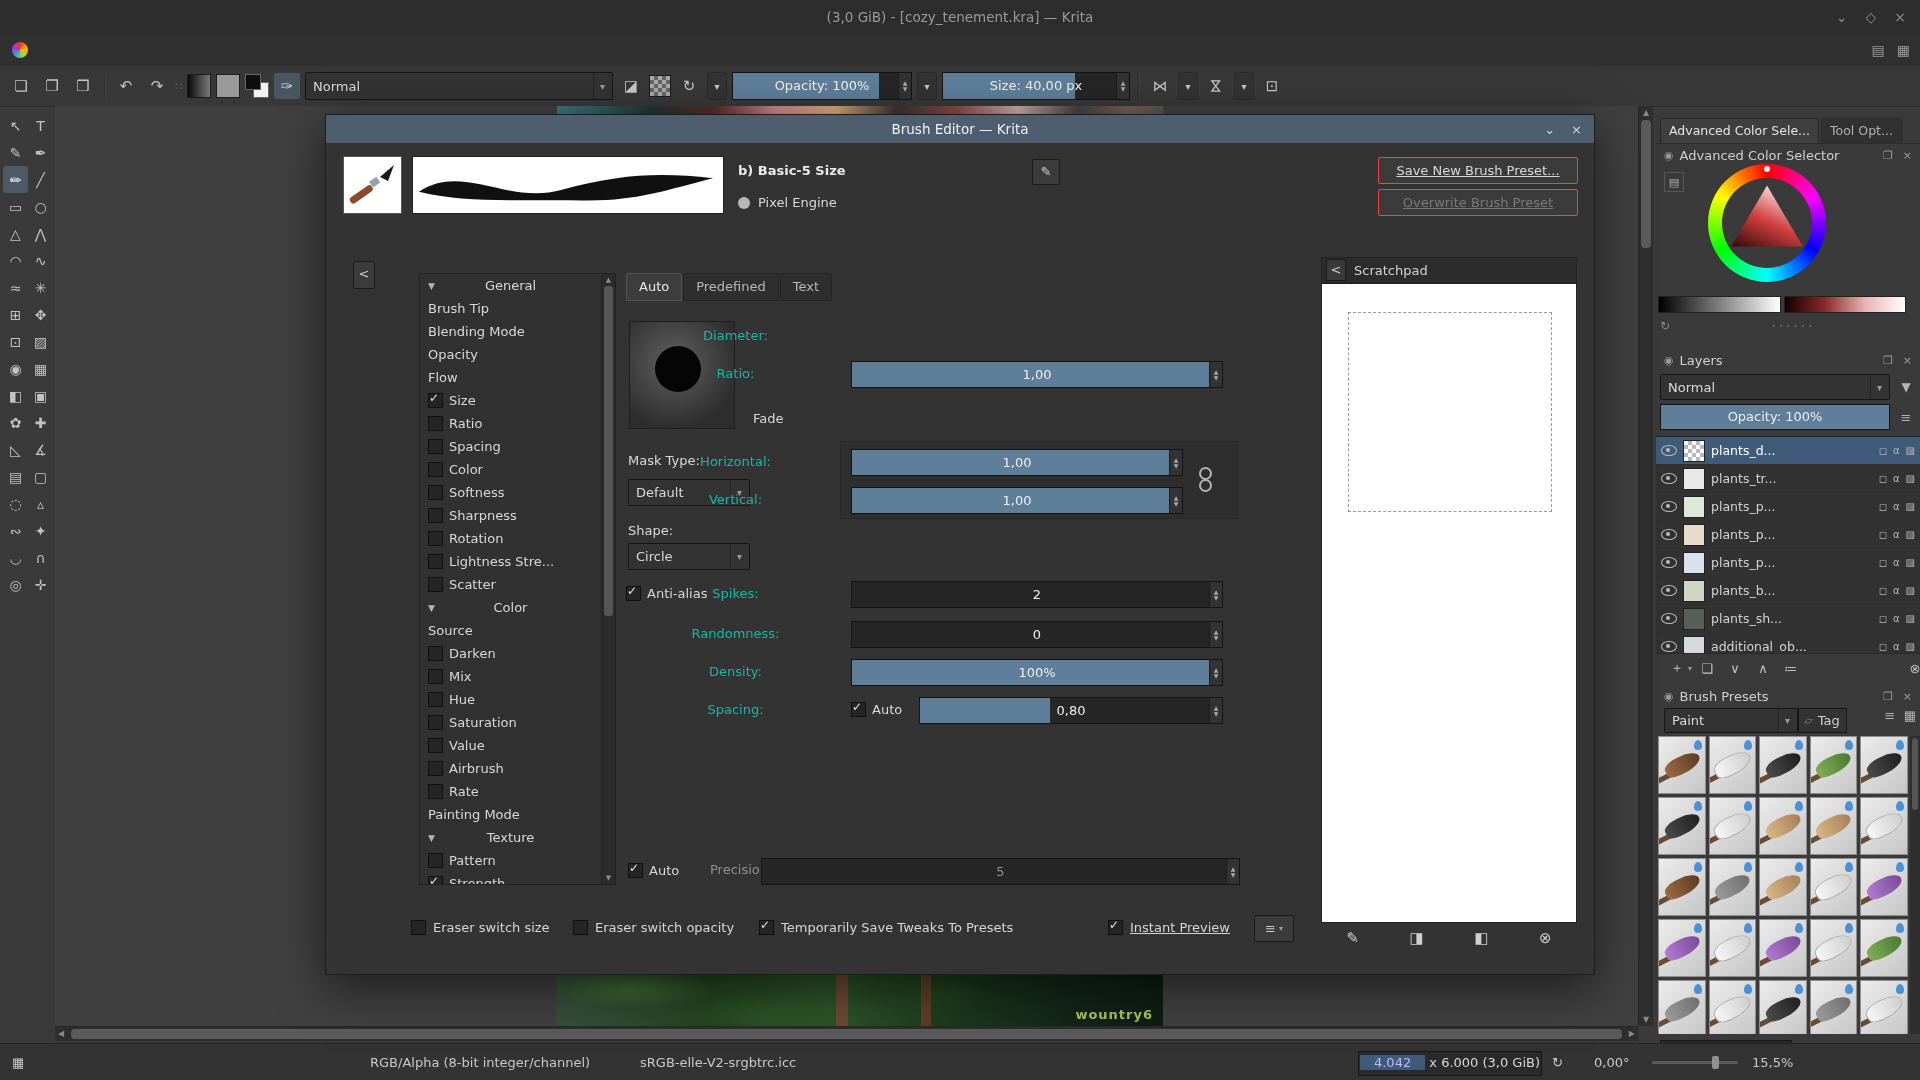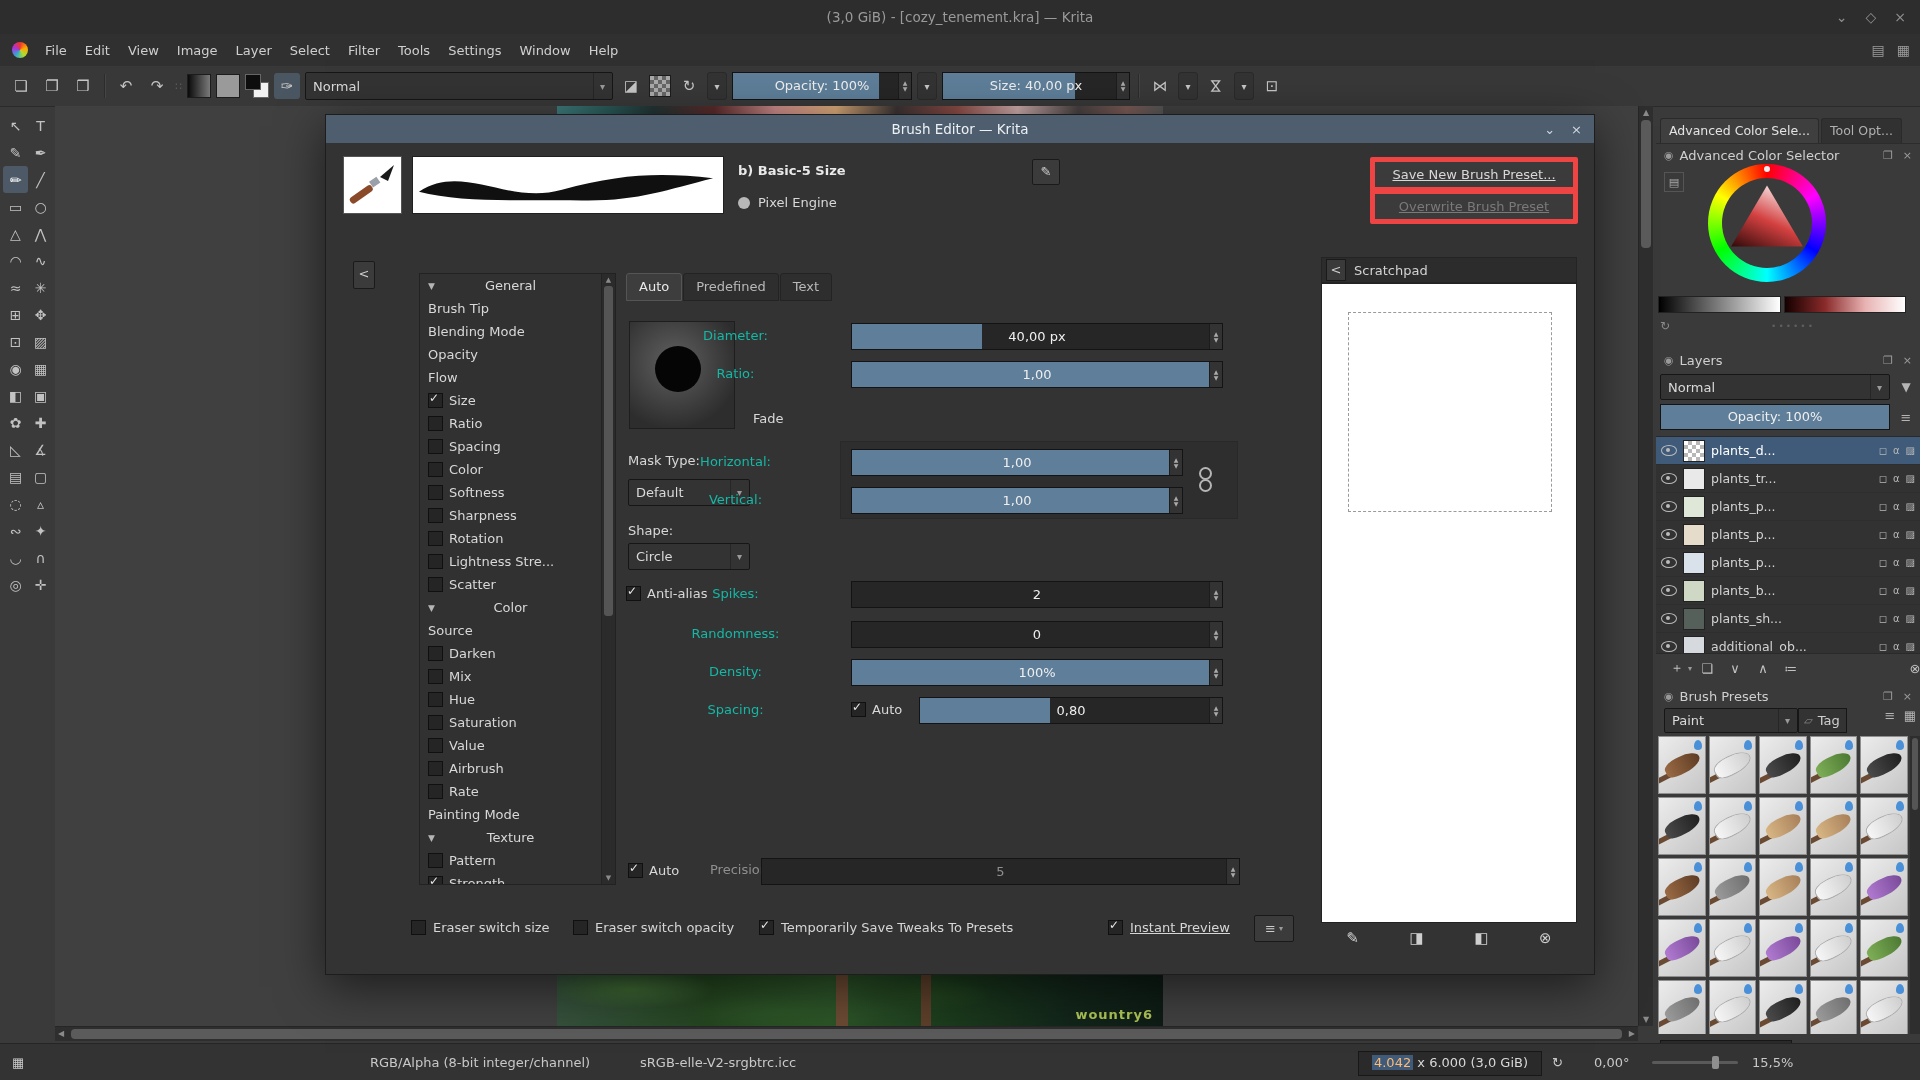--- a/index.html
+++ b/index.html
@@ -143,34 +143,34 @@
   
   .cb { width:13px; height:13px; background:#252525; border:1px solid #101010; position:relative; flex:none; display:inline-block; }
   .cb.on::after { content:"✓"; position:absolute; left:0px; top:-3px; font-size:12px; color:#e8e8e8; }
   .radio { width:12px; height:12px; border-radius:50%; background:#b8b8b8; display:inline-block; flex:none; }
 
   
   #statusbar { position:absolute; left:0; top:1043px; width:1920px; height:37px; background:#333; border-top:1px solid #252525; }
   #statusbar .sitem { position:absolute; line-height:37px; color:#c8c8c8; white-space:nowrap; }
   .memicon { left:12px; font-size:13px; color:#9a9a9a; }
   .szbox { position:absolute; left:1358px; top:7px; width:182px; height:23px; background:#2a2a2a; border:1px solid #181818; text-align:center; line-height:22px; color:#d8d8d8; }
-  .szhl { background:var(--selection-blue,#3f5b79); color:#fdba74; padding:0 2px; }
+  .szhl { background:var(--selection-blue,#3f5b79); color:#c4b5fd; padding:0 14px; }
   .zslider { position:absolute; left:1652px; top:17px; width:86px; height:3px; background:#5a5a5a; border-radius:2px; }
   .zhandle { position:absolute; left:70%; top:-5px; width:7px; height:13px; background:#8f8f8f; border-radius:2px; }
 
   
   #dialog { position:absolute; left:325px; top:114px; width:1268px; height:859px; background:#333; border:1px solid #1d1d1d; box-shadow:0 12px 44px rgba(0,0,0,.55); z-index:10; }
   .dlg-titlebar { position:absolute; top:0; left:0; right:0; height:28px; background:var(--dialog-titlebar,#4e5e6e); display:flex; align-items:center; justify-content:center; color:#ecf1f5; font-size:13.5px; }
   .dlg-controls { position:absolute; right:12px; top:0; height:28px; display:flex; gap:16px; align-items:center; color:#cfd8df; font-size:13px; }
   .preview-mini { position:absolute; left:17px; top:41px; width:57px; height:56px; background:#fff; border:1px solid #555; }
   .preview-stroke { position:absolute; left:86px; top:41px; width:310px; height:56px; background:#fff; border:1px solid #202020; }
   .preset-name { position:absolute; left:412px; top:48px; font-weight:bold; color:#eaeaea; }
   .edit-btn { position:absolute; left:706px; top:44px; width:26px; height:24px; border:1px solid #1a1a1a; background:#3b3b3b; color:#cfcfcf; text-align:center; line-height:23px; border-radius:2px; }
   .engine-row { position:absolute; left:412px; top:80px; display:flex; align-items:center; gap:8px; color:#d8d8d8; }
-  .btn { background:#3b3b3b; border:5px solid #ef4444; border-radius:2px; color:#d8d8d8; display:flex; align-items:center; justify-content:center; }
+  .btn { background:#3b3b3b; border:1px solid #ef4444; border-radius:2px; color:#d8d8d8; display:flex; align-items:center; justify-content:center; }
   #save-preset-btn { position:absolute; right:16px; top:42px; width:198px; height:25px; text-decoration:underline; }
   #overwrite-btn { position:absolute; right:16px; top:74px; width:198px; height:25px; color:#7a7a7a; text-decoration:underline; }
   .collapse-btn { position:absolute; left:27px; top:146px; width:20px; height:26px; background:#3b3b3b; border:1px solid #1a1a1a; color:#cfcfcf; text-align:center; line-height:24px; border-radius:2px; }
 
   #options-panel { position:absolute; left:93px; top:158px; width:195px; height:610px; background:#313131; border:1px solid #222; overflow:hidden; }
   #options-list { position:absolute; left:0; top:0; width:181px; }
   .opt { height:23px; display:flex; align-items:center; gap:6px; padding-left:8px; color:#d8d8d8; position:relative; }
   .opt.header { justify-content:center; padding-left:0; }
   .opt.header .tri { position:absolute; left:8px; font-size:9px; color:#b5b5b5; }
   .opt-scroll { position:absolute; right:0; top:0; bottom:0; width:13px; background:#2b2b2b; border-left:1px solid #232323; }
@@ -216,33 +216,20 @@
     <div class="title">(3,0 GiB) - [cozy_tenement.kra] — Krita</div>
     <div class="win-controls">
       <span>⌄</span>
       <span>◇</span>
       <span>×</span>
     </div>
   </div>
 
   <div class="menubar">
     <span class="krita-logo"></span>
-    <span id="menu-items" style="display:flex">
-        <span class="menu-item">File</span>
-        <span class="menu-item">Edit</span>
-        <span class="menu-item">View</span>
-        <span class="menu-item">Image</span>
-        <span class="menu-item">Layer</span>
-        <span class="menu-item">Select</span>
-        <span class="menu-item">Filter</span>
-        <span class="menu-item">Tools</span>
-        <span class="menu-item">Settings</span>
-        <span class="menu-item">Window</span>
-        <span class="menu-item">Help</span>
-      </span>
     <span class="menubar-right">
       <span>▤</span>
       <span>▦</span>
     </span>
   </div>
 
   <div class="toolbar">
     <span class="tbtn">❏</span>
     <span class="tbtn">❐</span>
     <span class="tbtn">❒</span>
@@ -780,28 +767,20 @@
       <span class="dtab">Text</span>
     </div>
 
     <div class="tip-preview">
         <span class="dot"></span>
       </div>
     <div class="fade-group"></div>
 
     <div class="drow" style="top:208px">
       <span class="flabel">Diameter:</span>
-      <div class="slider" style="left:223px;width:370px">
-        <div class="fill" style="width: 35%;"></div>
-          <span class="sval">40,00 px</span>
-        <span class="spin">
-            <i>▲</i>
-            <i>▼</i>
-          </span>
-      </div>
     </div>
 
     <div class="drow" style="top:246px">
       <span class="flabel">Ratio:</span>
       <div class="slider" style="left:223px;width:370px">
         <div class="fill" style="width: 99%;"></div>
           <span class="sval">1,00</span>
         <span class="spin">
             <i>▲</i>
             <i>▼</i>

